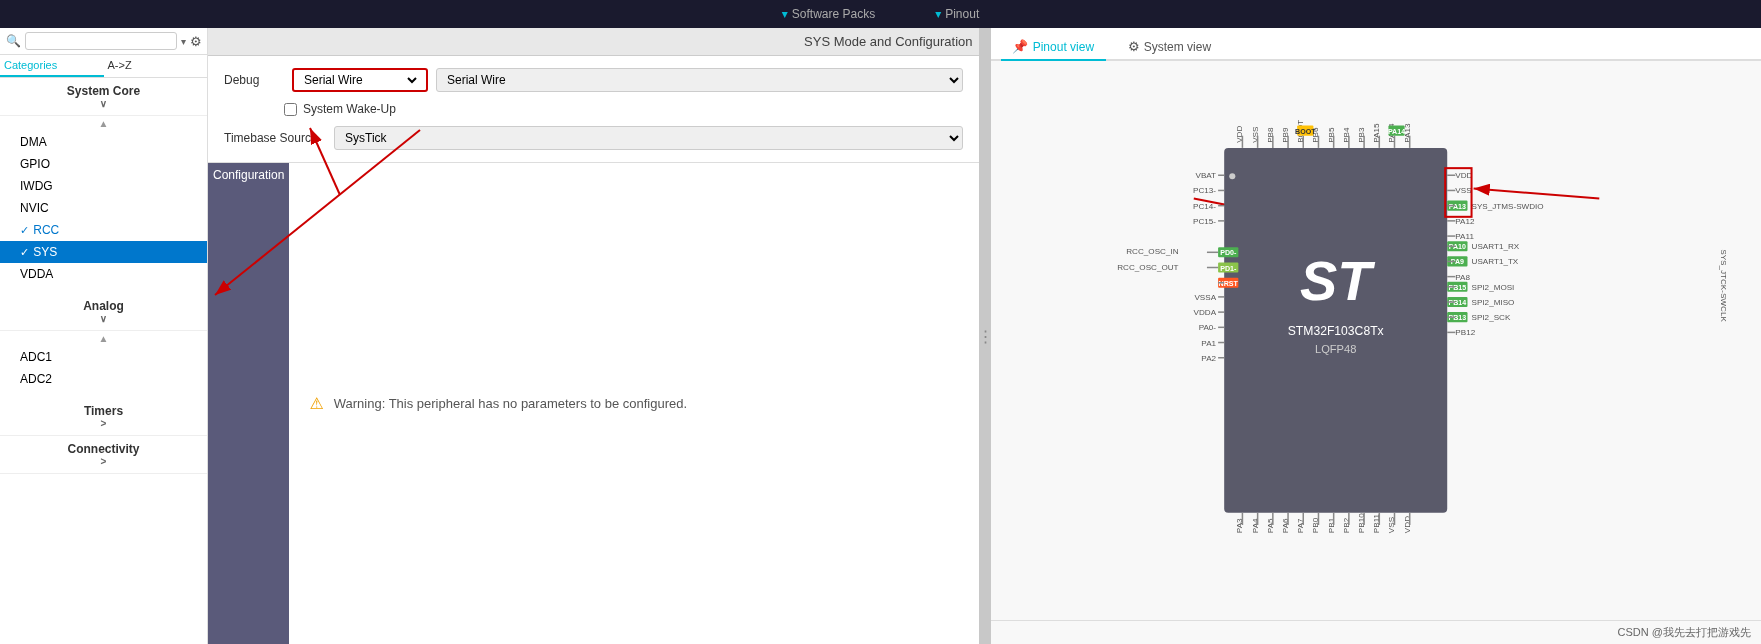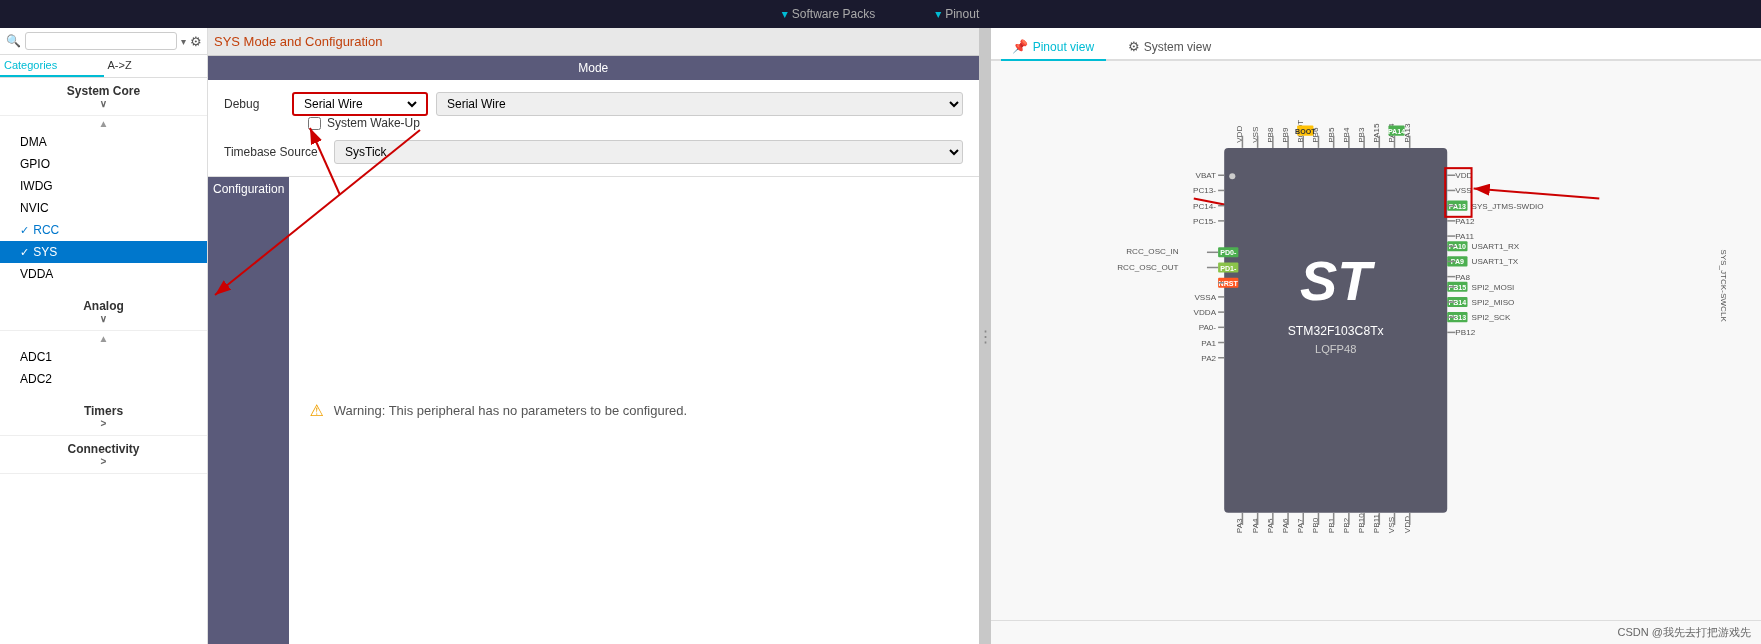--- a/index.html
+++ b/index.html
@@ -136,43 +136,44 @@
       flex: 1;
       display: flex;
       flex-direction: column;
       background: #f5f5f5;
       overflow: hidden;
     }
 
     .panel-title {
       background: #e8e8e8;
       border-bottom: 1px solid #ccc;
-      text-align: left;
+      text-align: right;
       padding: 6px;
       font-size: 13px;
-      color: #c2410c;
+      color: #404040;
     }
 
     .section-header {
       background: #5a5a7a;
       color: #fff;
       text-align: center;
       padding: 5px;
       font-size: 12px;
     }
 
     .mode-section {
       background: #fff;
       padding: 12px 16px;
       border-bottom: 1px solid #ddd;
     }
 
     .mode-row {
       display: flex;
       align-items: center;
+      margin-bottom: 10px;
       gap: 8px;
     }
     .mode-label {
       font-size: 12px;
       color: #333;
       min-width: 60px;
     }
     .mode-select-box {
       border: 2px solid #cc0000;
       border-radius: 3px;
@@ -186,21 +187,21 @@
       outline: none;
       font-size: 12px;
       background: transparent;
       min-width: 120px;
     }
 
     .checkbox-row {
       display: flex;
       align-items: center;
       gap: 6px;
-      margin-left: 84px;
+      margin-left: 60px;
       margin-bottom: 10px;
     }
     .checkbox-row input[type=checkbox] { cursor: pointer; }
     .checkbox-row label { font-size: 12px; color: #333; }
 
     .timebase-row {
       display: flex;
       align-items: center;
       gap: 0;
     }
@@ -385,21 +386,20 @@
       <div class="sidebar-group-header">
         <span>Connectivity</span>
         <span class="expand-icon">&gt;</span>
       </div>
     </div>
   </div>
 
   <div class="center-panel">
     <div class="panel-title">SYS Mode and Configuration</div>
 
-    <div class="section-header">Mode</div>
     <div class="mode-section">
       <div class="mode-row">
         <span class="mode-label">Debug</span>
         <div class="mode-select-box">
           <select>
             <option>Serial Wire</option>
             <option>No Debug</option>
             <option>JTAG (5 pins)</option>
             <option>JTAG (4 pins)</option>
           </select>

